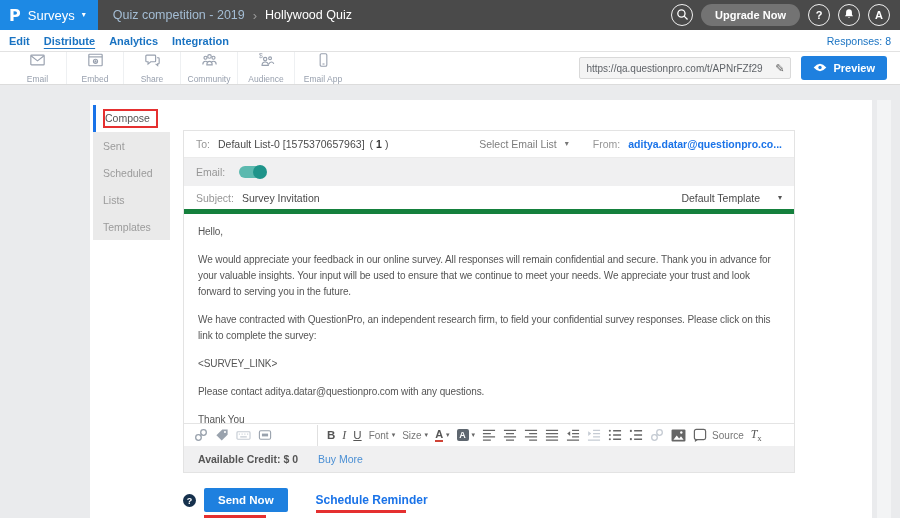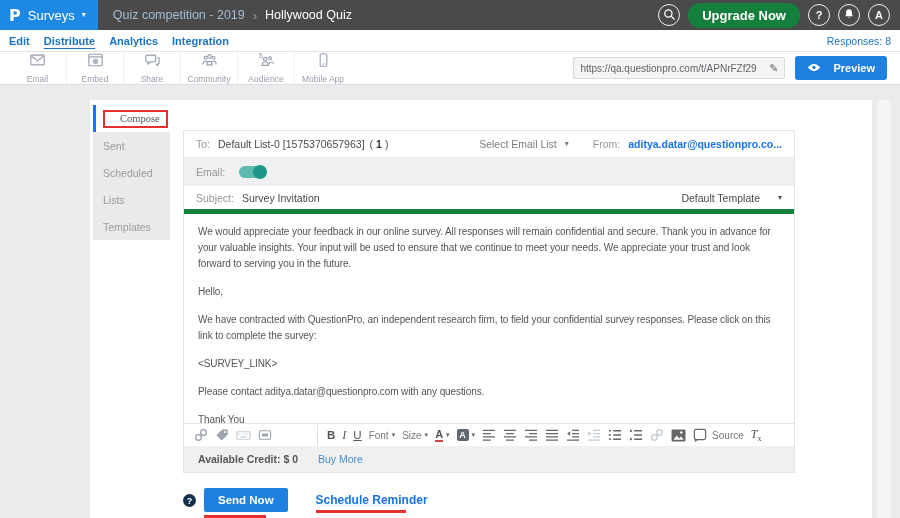--- a/index.html
+++ b/index.html
@@ -12,49 +12,49 @@
   .logo { color:#fff; font-weight:bold; font-size:16px; font-family:"DejaVu Sans",sans-serif; }
   .brand-label { color:#fff; font-size:13px; }
   .caret { font-size:8px; line-height:1; }
   .brand .caret { color:#fff; }
   .breadcrumb { display:flex; align-items:center; gap:8px; margin-left:15px; font-size:12.5px; }
   .crumb-parent { color:#a4bdd4; }
   .crumb-sep { color:#9a9a9a; font-size:13px; }
   .crumb-current { color:#ffffff; }
   .top-actions { margin-left:auto; display:flex; align-items:center; gap:8px; padding-right:10px; }
   .circle-btn { width:22px; height:22px; border:1.5px solid #f0f0f0; border-radius:50%; display:flex; align-items:center; justify-content:center; color:#fff; font-size:11px; font-weight:bold; cursor:pointer; }
-  .upgrade-btn { background:#15803d; color:#fff; font-size:13px; font-weight:bold; padding:5px 14px; border-radius:12px; cursor:pointer; }
+  .upgrade-btn { background:#737373; color:#fff; font-size:11px; font-weight:bold; padding:5px 14px; border-radius:12px; cursor:pointer; }
 
   
   .navbar { position:absolute; top:30px; left:0; width:900px; height:22px; background:#fff; border-bottom:1px solid #e2e2e2; display:flex; align-items:center; padding:0 9px; }
   .nav-tabs { display:flex; align-items:center; }
   .tab { font-size:11px; font-weight:bold; color:#1a73c2; margin-right:14px; cursor:pointer; }
   .tab.active { text-decoration:underline; text-underline-offset:3px; }
   .responses { margin-left:auto; font-size:10.5px; color:#1a73c2; cursor:pointer; }
 
   
   .dist-toolbar { position:absolute; top:52px; left:0; width:900px; height:33px; background:#fff; border-bottom:1px solid #dcdcdc; display:flex; align-items:center; }
   .dtb-items { display:flex; align-items:stretch; height:100%; padding-left:9px; }
   .dtb-item { width:57px; display:flex; flex-direction:column; align-items:center; justify-content:center; gap:2px; color:#98a0ae; cursor:pointer; }
   .dtb-item:not(:first-child) { border-left:1px solid #eef0f2; }
   .dtb-lbl { font-size:8.5px; }
   .url-box { margin-left:auto; width:212px; height:22px; background:#f4f4f4; border:1px solid #d9d9d9; border-radius:2px; display:flex; align-items:center; padding:0 6px; }
   .url-input { flex:1; min-width:0; border:none; background:transparent; font-family:"Liberation Sans",sans-serif; font-size:10px; color:#5f6368; outline:none; }
   .pencil { color:#666; font-size:11px; margin-left:4px; cursor:pointer; }
-  .preview-btn { margin:0 13px 0 10px; background:#1e80df; color:#fff; font-size:11px; font-weight:bold; height:24px; border-radius:3px; padding:0 12px; display:flex; gap:12px; align-items:center; cursor:pointer; }
+  .preview-btn { margin:0 13px 0 10px; background:#1e80df; color:#fff; font-size:11px; font-weight:bold; height:24px; border-radius:3px; padding:0 12px; display:flex; gap:6px; align-items:center; cursor:pointer; }
 
   
   .card { position:absolute; left:90px; top:100px; width:782px; height:418px; background:#fff; }
   .vscroll { position:absolute; left:877px; top:100px; width:14px; height:418px; background:#f3f4f5; }
 
   
   .sidebar { position:absolute; left:3px; top:5px; width:77px; }
   .side-item { height:27px; display:flex; align-items:center; padding-left:10px; font-size:10.5px; color:#9b9b9b; background:#eaeaea; cursor:pointer; }
   .side-item.active { background:#fff; border-left:3px solid #1a73e8; padding-left:7px; color:#555; }
-  .redbox { border:2px solid #e53030; padding:1px 6px 2px 15px; display:inline-block;font-family:Liberation Serif, serif; }
+  .redbox { border:2px solid #e53030; padding:1px 6px 2px 0; display:inline-block; }
 
   
   .panel { position:absolute; left:93px; top:30px; width:612px; background:#fff; border:1px solid #e3e3e3; }
   .row { display:flex; align-items:center; padding:0 12px; font-size:10.5px; }
   .row-to { height:27px; border-bottom:1px solid #ebebeb; }
   .lbl { color:#969696; margin-right:8px; }
   .val { color:#4a4a4a; }
   .bold1 { font-weight:bold; color:#333; }
   .select-list { margin-left:auto; color:#7d7d7d; display:flex; align-items:center; gap:8px; cursor:pointer; }
   .from-group { margin-left:24px; display:flex; align-items:center; }
@@ -186,21 +186,21 @@
             <circle cx="13" cy="7" r="1.6"></circle>
             <path d="M4 15c0-2.3 1.5-3.8 3.5-3.8S11 12.7 11 15zM11.7 13.7c.4-1.5 1.5-2.4 2.8-2.4 1.2 0 2.2.8 2.7 2.1"></path>
           </svg></span>
         <span class="dtb-lbl">Audience</span>
       </div>
       <div class="dtb-item">
         <span class="dtb-ic"><svg xmlns="http://www.w3.org/2000/svg" fill="none" stroke="currentColor" stroke-width="1.3" width="15" height="16" viewBox="0 0 18 18">
             <rect x="5" y="1.5" width="8" height="15" rx="1.6"></rect>
             <path d="M7.8 13.8h2.4"></path>
           </svg></span>
-        <span class="dtb-lbl">Mobile App</span>
+        <span class="dtb-lbl">Email App</span>
       </div>
     </div>
   <div class="url-box">
     <input class="url-input" readonly="" value="https://qa.questionpro.com/t/APNrFZf29" style="">
     <span class="pencil">✎</span>
   </div>
   <div class="preview-btn">
     <span><svg width="14" height="9" viewBox="0 0 20 12">
           <path d="M1 6Q10-4.5 19 6 10 16.5 1 6z" fill="#fff"></path>
           <circle cx="10" cy="6" r="2.4" fill="#1e80df"></circle>
@@ -256,22 +256,22 @@
     <div class="row row-subject">
       <span class="lbl">Subject:</span>
       <span class="val">Survey Invitation</span>
       <div class="template-dd">
         <span>Default Template</span>
         <span class="caret">▾</span>
       </div>
     </div>
 
     <div class="email-body">
+        <p>Hello,</p>
         <p>We would appreciate your feedback in our online survey. All responses will remain confidential and secure. Thank you in advance for your valuable insights. Your input will be used to ensure that we continue to meet your needs. We appreciate your trust and look forward to serving you in the future.</p>
-        <p>Hello,</p>
         <p>We have contracted with QuestionPro, an independent research firm, to field your confidential survey responses. Please click on this link to complete the survey:</p>
         <p>&lt;SURVEY_LINK&gt;</p>
         <p>Please contact aditya.datar@questionpro.com with any questions.</p>
         <p>Thank You</p>
       </div>
 
     <div class="editor-bar">
         <span class="etb-item soft">
           <span>
             <svg width="14" height="14" viewBox="0 0 15 15" fill="none" stroke="currentColor" stroke-width="1.4">

